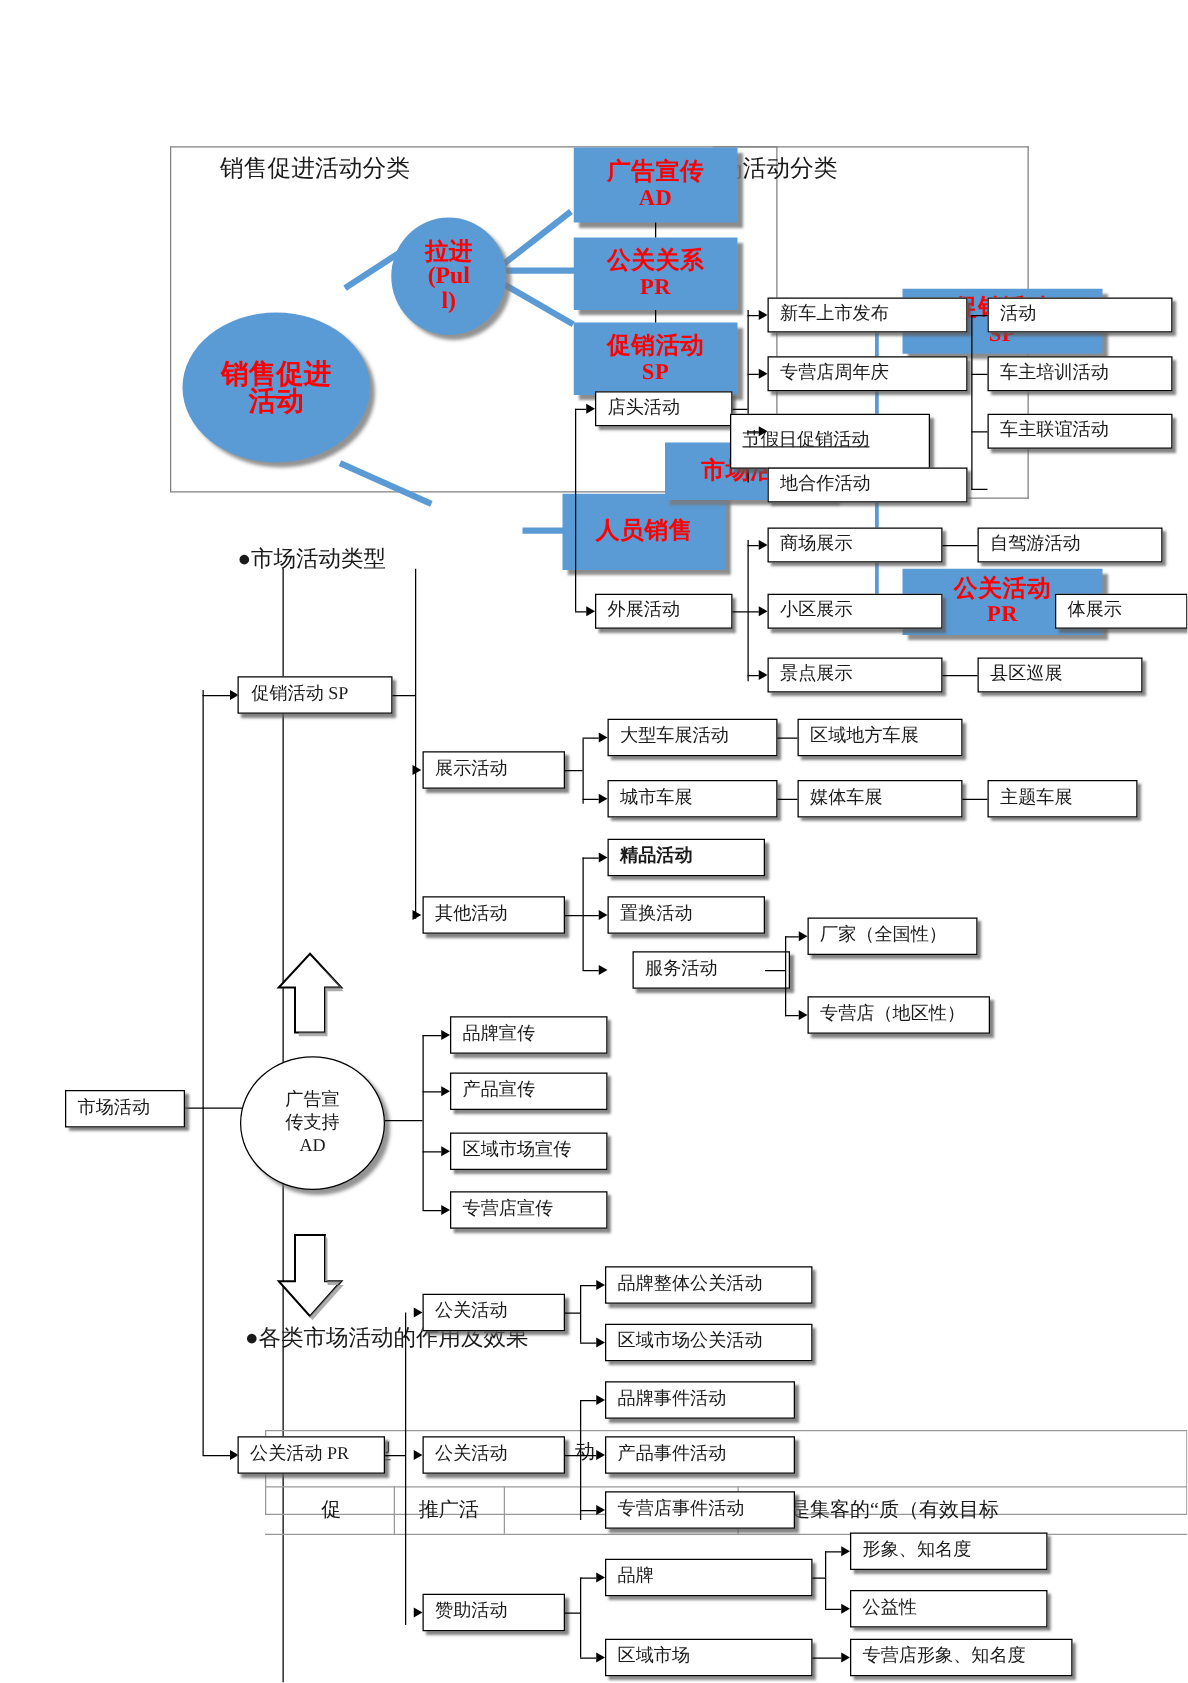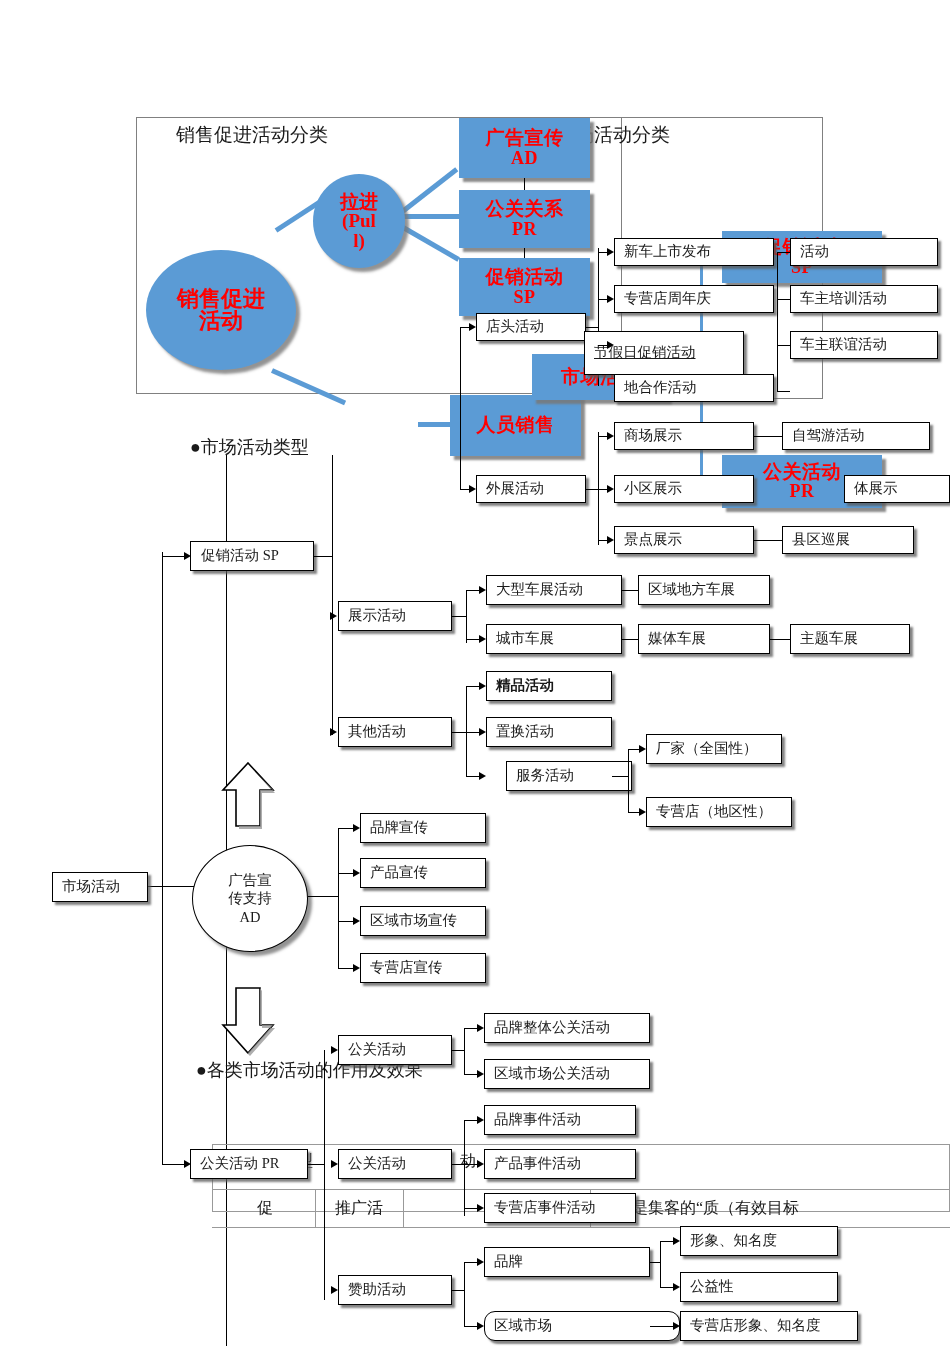--- a/index.html
+++ b/index.html
@@ -458,21 +458,21 @@
 
   <div class="ln lnh" style="left:452px;top:1290px;width:12px;"></div>
   <div class="ln lnv" style="left:464px;top:1262px;height:64px;"></div>
 
   <div class="node" style="left:484px;top:1247px;width:166px;height:30px;">
     <span>品牌</span>
   </div>
   <div class="ln lnh" style="left:464px;top:1262px;width:13px;"></div>
   <div class="ar" style="left:477px;top:1257.5px;"></div>
 
-  <div class="node" style="left:484px;top:1311px;width:196px;height:30px;border-radius:11px;">
+  <div class="node" style="left:484px;top:1311px;width:166px;height:30px;">
     <span>区域市场</span>
   </div>
   <div class="ln lnh" style="left:464px;top:1326px;width:13px;"></div>
   <div class="ar" style="left:477px;top:1321.5px;"></div>
 
   <div class="ln lnh" style="left:650px;top:1262px;width:10px;"></div>
   <div class="ln lnv" style="left:660px;top:1241px;height:46px;"></div>
   <div class="node" style="left:680px;top:1226px;width:158px;height:30px;">
     <span>形象、知名度</span>
   </div>

